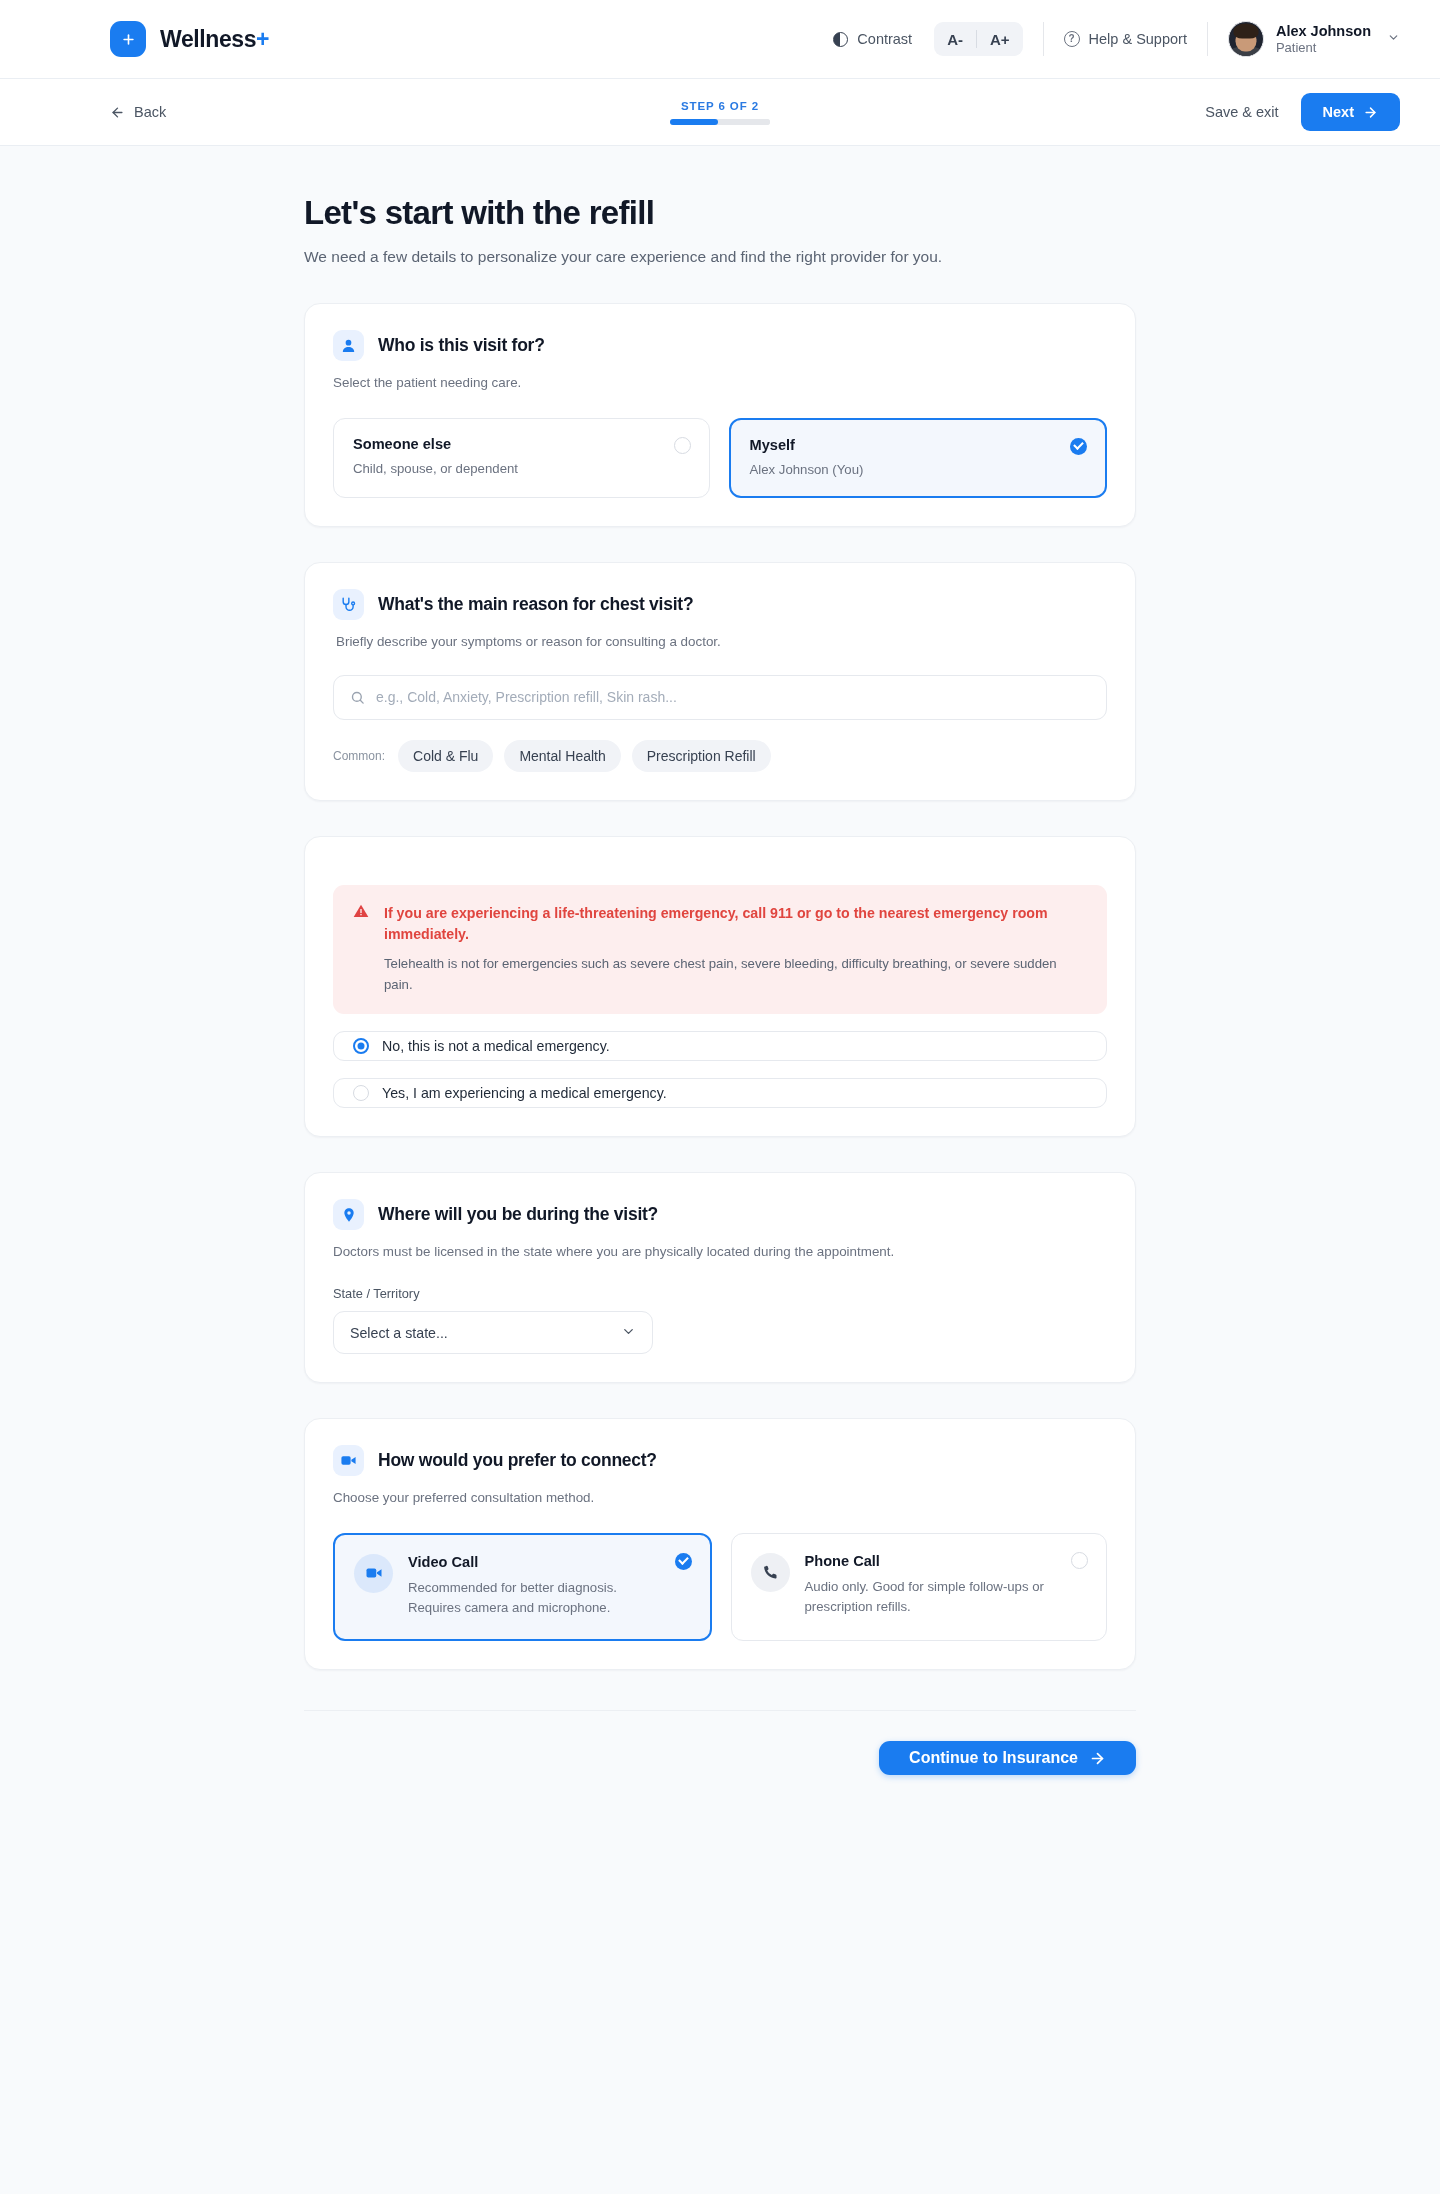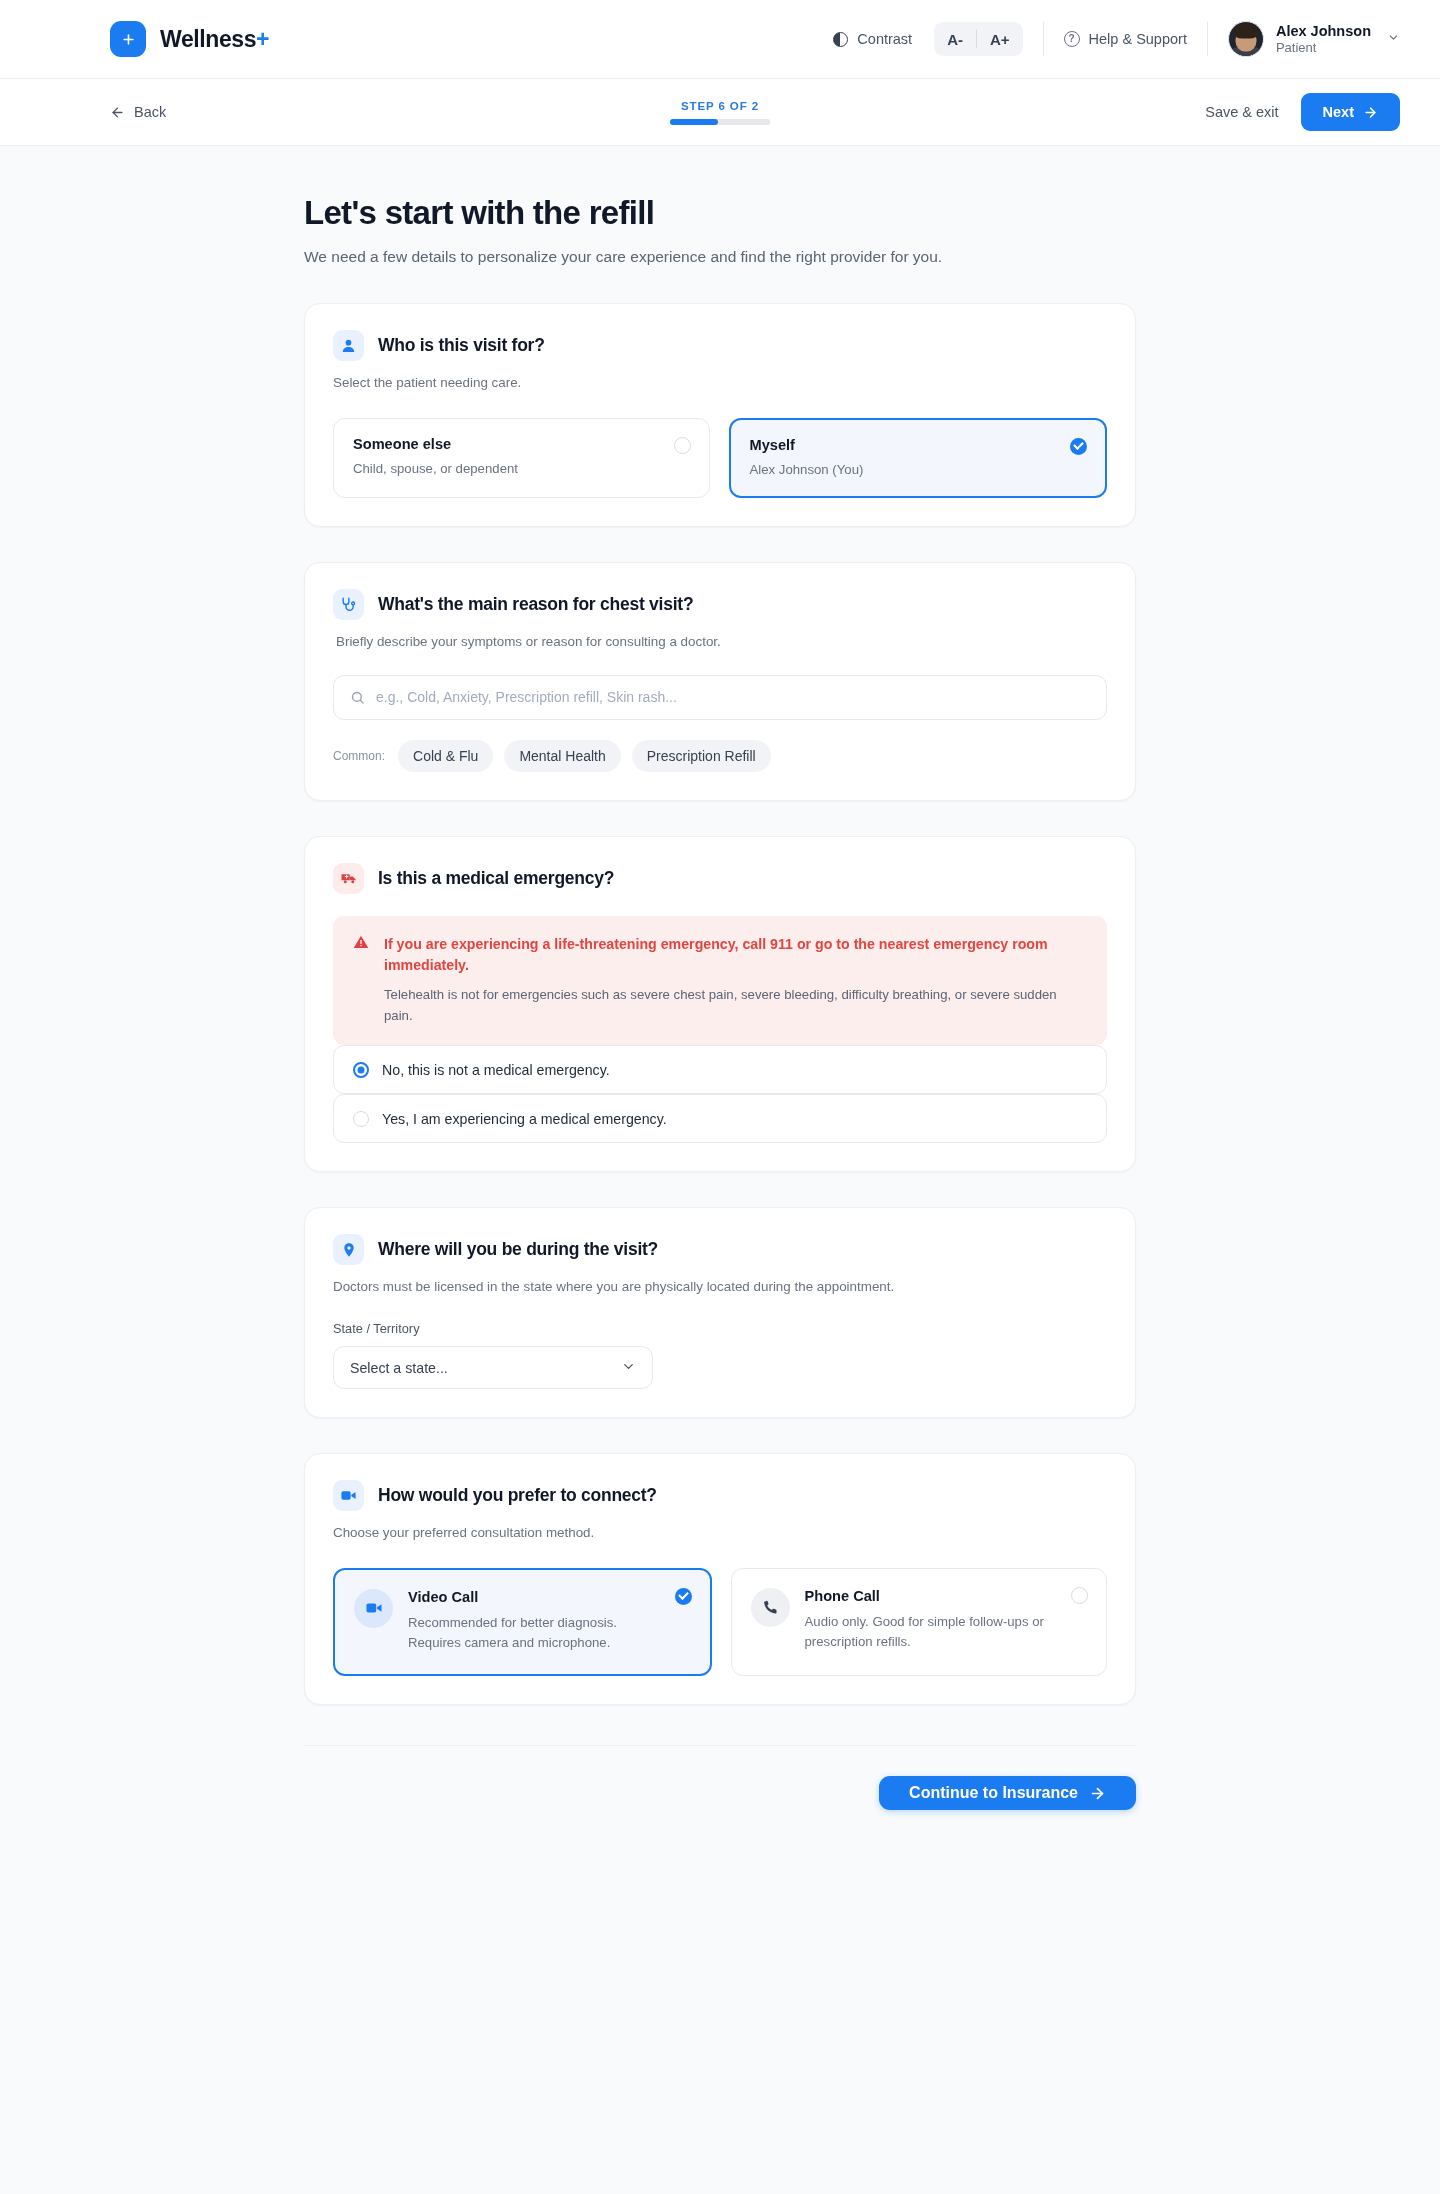--- a/index.html
+++ b/index.html
@@ -162,22 +162,22 @@
   
   .alert {
     margin-top: 22px; background: #fdeeee; border-radius: 11px;
     padding: 18px 20px 19px; display: flex; gap: 15px;
   }
   .alert-ico { color: #e04343; font-size: 16px; line-height: 1.25; flex: none; }
   .alert-strong { font-size: 14.2px; font-weight: 700; color: #e0453f; line-height: 1.5; }
   .alert-text { margin-top: 9px; font-size: 13.2px; color: #5b6473; line-height: 1.55; }
 
   .radio-line {
-    border: 1px solid #e6e9ee; border-radius: 11px;
-    height: 49px; display: flex; align-items: center; gap: 13px; padding: 0 19px;
+    margin-top: 17px; border: 1px solid #e6e9ee; border-radius: 11px;
+    height: 30px; display: flex; align-items: center; gap: 13px; padding: 0 19px;
     cursor: pointer; background: #fff;
   }
   .rdot { width: 16px; height: 16px; border-radius: 50%; border: 1.6px solid #d7dbe2; flex:none; position: relative; }
   .rdot.on { border: 2px solid #1a7cf0; }
   .rdot.on::after {
     content:""; position:absolute; left:50%; top:50%; transform:translate(-50%,-50%);
     width: 7px; height: 7px; border-radius: 50%; background: #1a7cf0;
   }
   .radio-line-label { font-size: 14.2px; color: #1f2937; }
 
@@ -353,32 +353,20 @@
 
         <div class="chips">
           <span class="chips-label">Common:</span>
           <button class="chip">Cold &amp; Flu</button>
           <button class="chip">Mental Health</button>
           <button class="chip">Prescription Refill</button>
         </div>
       </div>
 
       <div class="card">
-        <div class="card-head">
-          <span class="sec-ico red">
-            <svg width="18" height="18" viewBox="0 0 24 24" fill="#dc4444">
-              <path d="M2 7h11v8H2z"></path>
-                <path d="M13 10h4l4 4v1h-8z"></path>
-              <circle cx="7" cy="17" r="2" fill="#dc4444"></circle>
-                <circle cx="17" cy="17" r="2" fill="#dc4444"></circle>
-              <path d="M6.4 9.2h1.6V7.6h1.6v1.6h1.6v1.6H9.6v1.6H8V10.8H6.4z" fill="#fff"></path>
-            </svg>
-          </span>
-          <span class="card-title">Is this a medical emergency?</span>
-        </div>
 
         <div class="alert">
           <span class="alert-ico">
             <svg width="16" height="16" viewBox="0 0 24 24" fill="#e04343">
                 <path d="M12 2.5 23 21H1z"></path>
                 <rect x="11" y="9" width="2" height="6" fill="#fdeeee"></rect>
                 <rect x="11" y="16.4" width="2" height="2" fill="#fdeeee"></rect>
               </svg>
           </span>
           <div>

